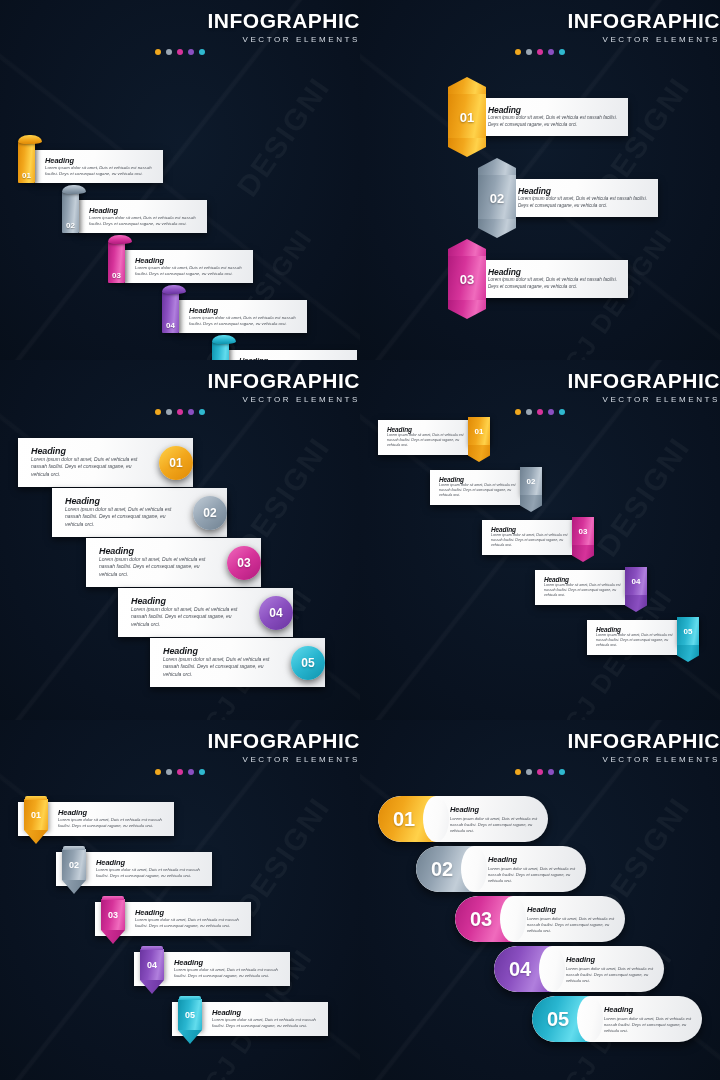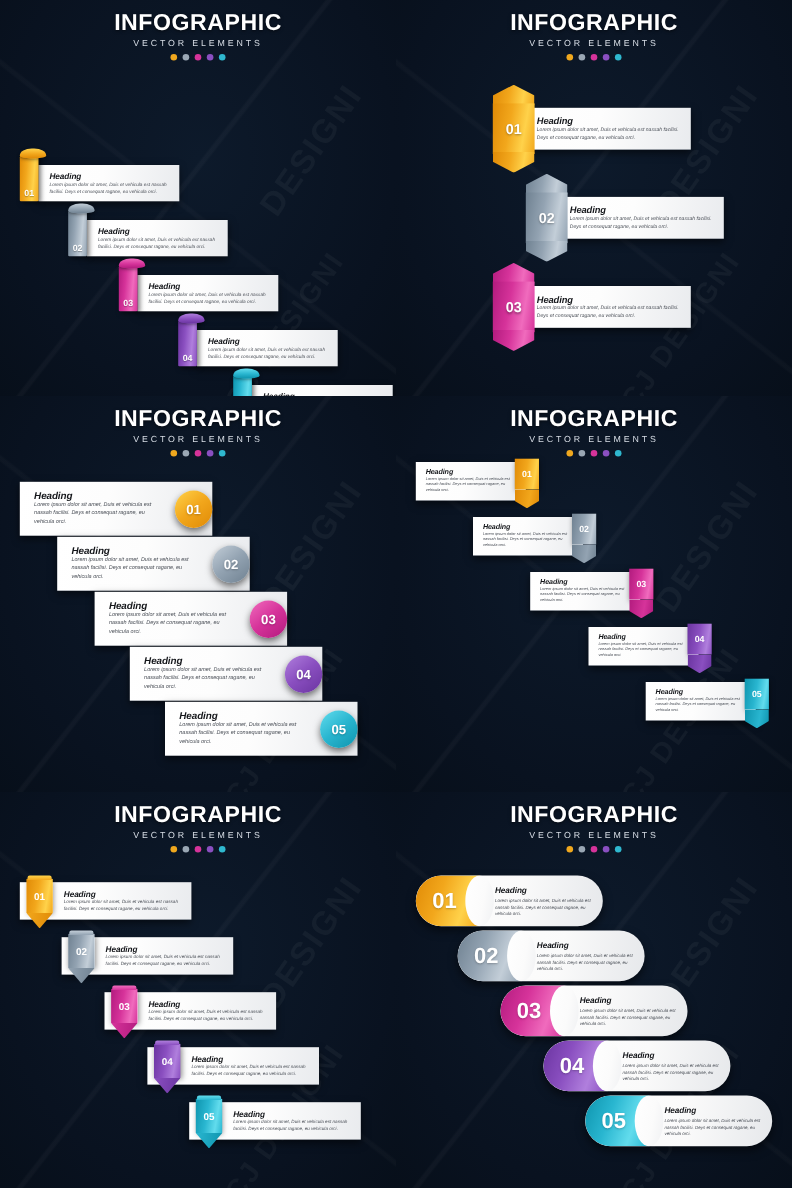--- a/index.html
+++ b/index.html
@@ -35,21 +35,21 @@
     position:absolute; pointer-events:none;
     font-family:"Liberation Sans", sans-serif;
     font-weight:700; color:rgba(255,255,255,.045);
     letter-spacing:2px; white-space:nowrap;
     transform-origin:center;
   }
   .wm-a { top:120px; left:215px; font-size:30px; transform:rotate(-55deg); }
   .wm-b { top:285px; left:175px; font-size:26px; transform:rotate(-55deg); }
 
   
-  .phead { position:relative; z-index:3; padding-top:9px; text-align:center; }
+  .phead { position:relative; z-index:3; padding-top:9px; text-align:right; }
   .ptitle {
     color:#fff; font-size:21px; font-weight:700; letter-spacing:.5px;
     text-shadow:0 1px 3px rgba(0,0,0,.6);
   }
   .psub {
     color:#d8dee6; font-size:8px; font-weight:400;
     letter-spacing:2.6px; margin-top:2px;
   }
   .pdots { margin-top:5px; display:flex; gap:5px; justify-content:center; }
   .pdots i { width:6px; height:6px; border-radius:50%; display:block; }

